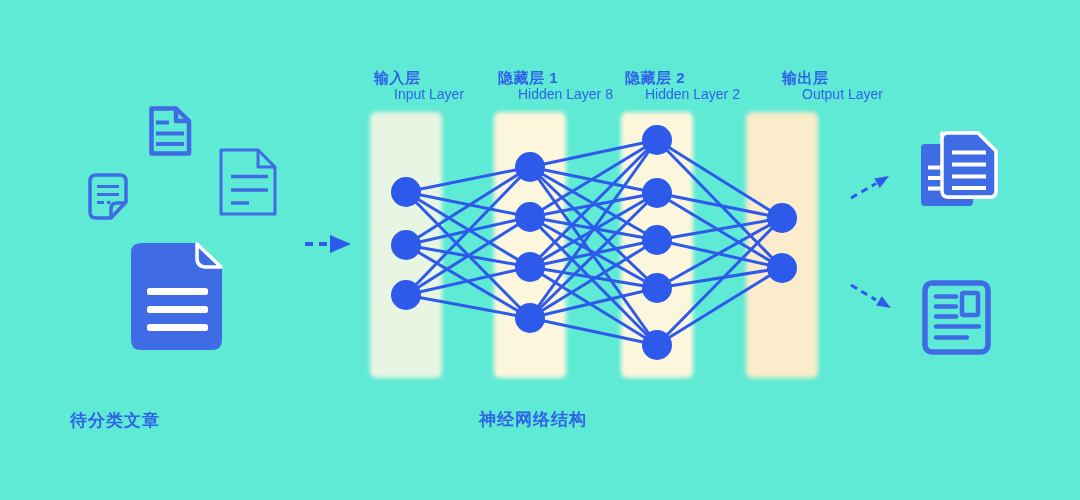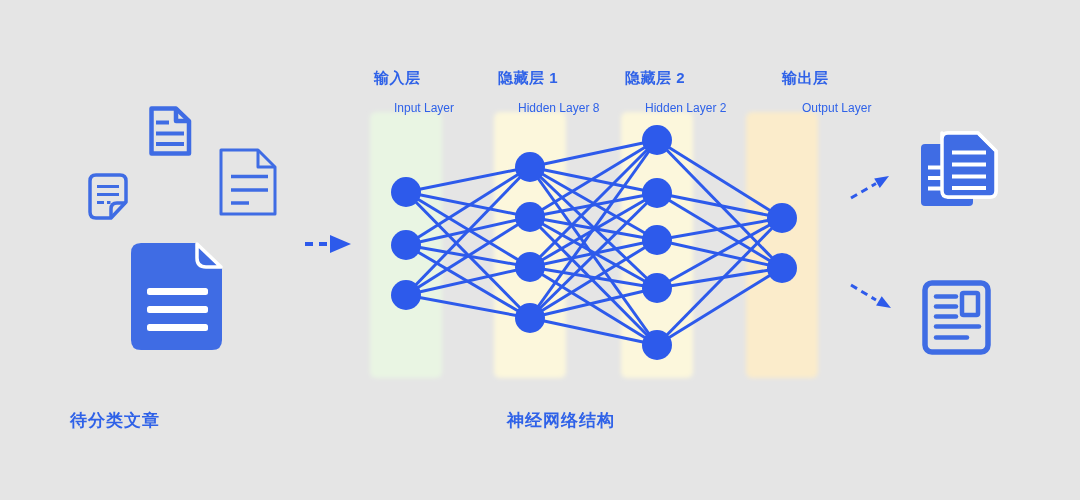--- a/index.html
+++ b/index.html
@@ -2,35 +2,35 @@
 <html style="--net-blue: #2d5aeb; --icon-blue: #3f6ce4; --text-blue: #2f62e8;"><head>
 <meta charset="utf-8">
 <style>
   :root{
     --net-blue:#2d5aeb;
     --icon-blue:#3f6ce4;
     --text-blue:#2f62e8;
   }
   html,body{margin:0;padding:0;background:#fff;}
   .canvas{
-    position:relative;width:1080px;height:500px;background:#e5e5e5;
+    position:relative;width:1080px;height:500px;background:#5eead4;
     font-family:"Liberation Sans","DejaVu Sans",sans-serif;overflow:hidden;
   }
   .diagram-svg{position:absolute;left:0;top:0;}
   .caption{
     position:absolute;top:410px;width:220px;
     font-size:17px;font-weight:bold;color:var(--text-blue);letter-spacing:1px;
     line-height:22px;
   }
   .caption-left{left:70px;}
-  .caption-center{left:507px;}
+  .caption-center{left:479px;font-family:Liberation Mono, monospace;}
   .caption-right{left:847px;}
   .layer-label{position:absolute;top:68px;color:var(--text-blue);white-space:nowrap;}
   .layer-label .zh{font-size:15px;font-weight:bold;line-height:19px;letter-spacing:.5px;}
-  .layer-label .en{font-size:12px;line-height:12px;margin-top:15px;padding-left:20px;}
+  .layer-label .en{font-size:14px;line-height:12px;margin-top:1px;padding-left:20px;}
   .stroke-icon{stroke:var(--icon-blue);fill:none;stroke-linejoin:round;}
   .fill-icon{fill:var(--icon-blue);}
   .net-edge{stroke:var(--net-blue);stroke-width:3;}
   .net-node{fill:var(--net-blue);}
   .dash-arrow{stroke:var(--net-blue);fill:none;}
   .arrow-head{fill:var(--net-blue);}
 </style>
 </head>
 <body>
 

